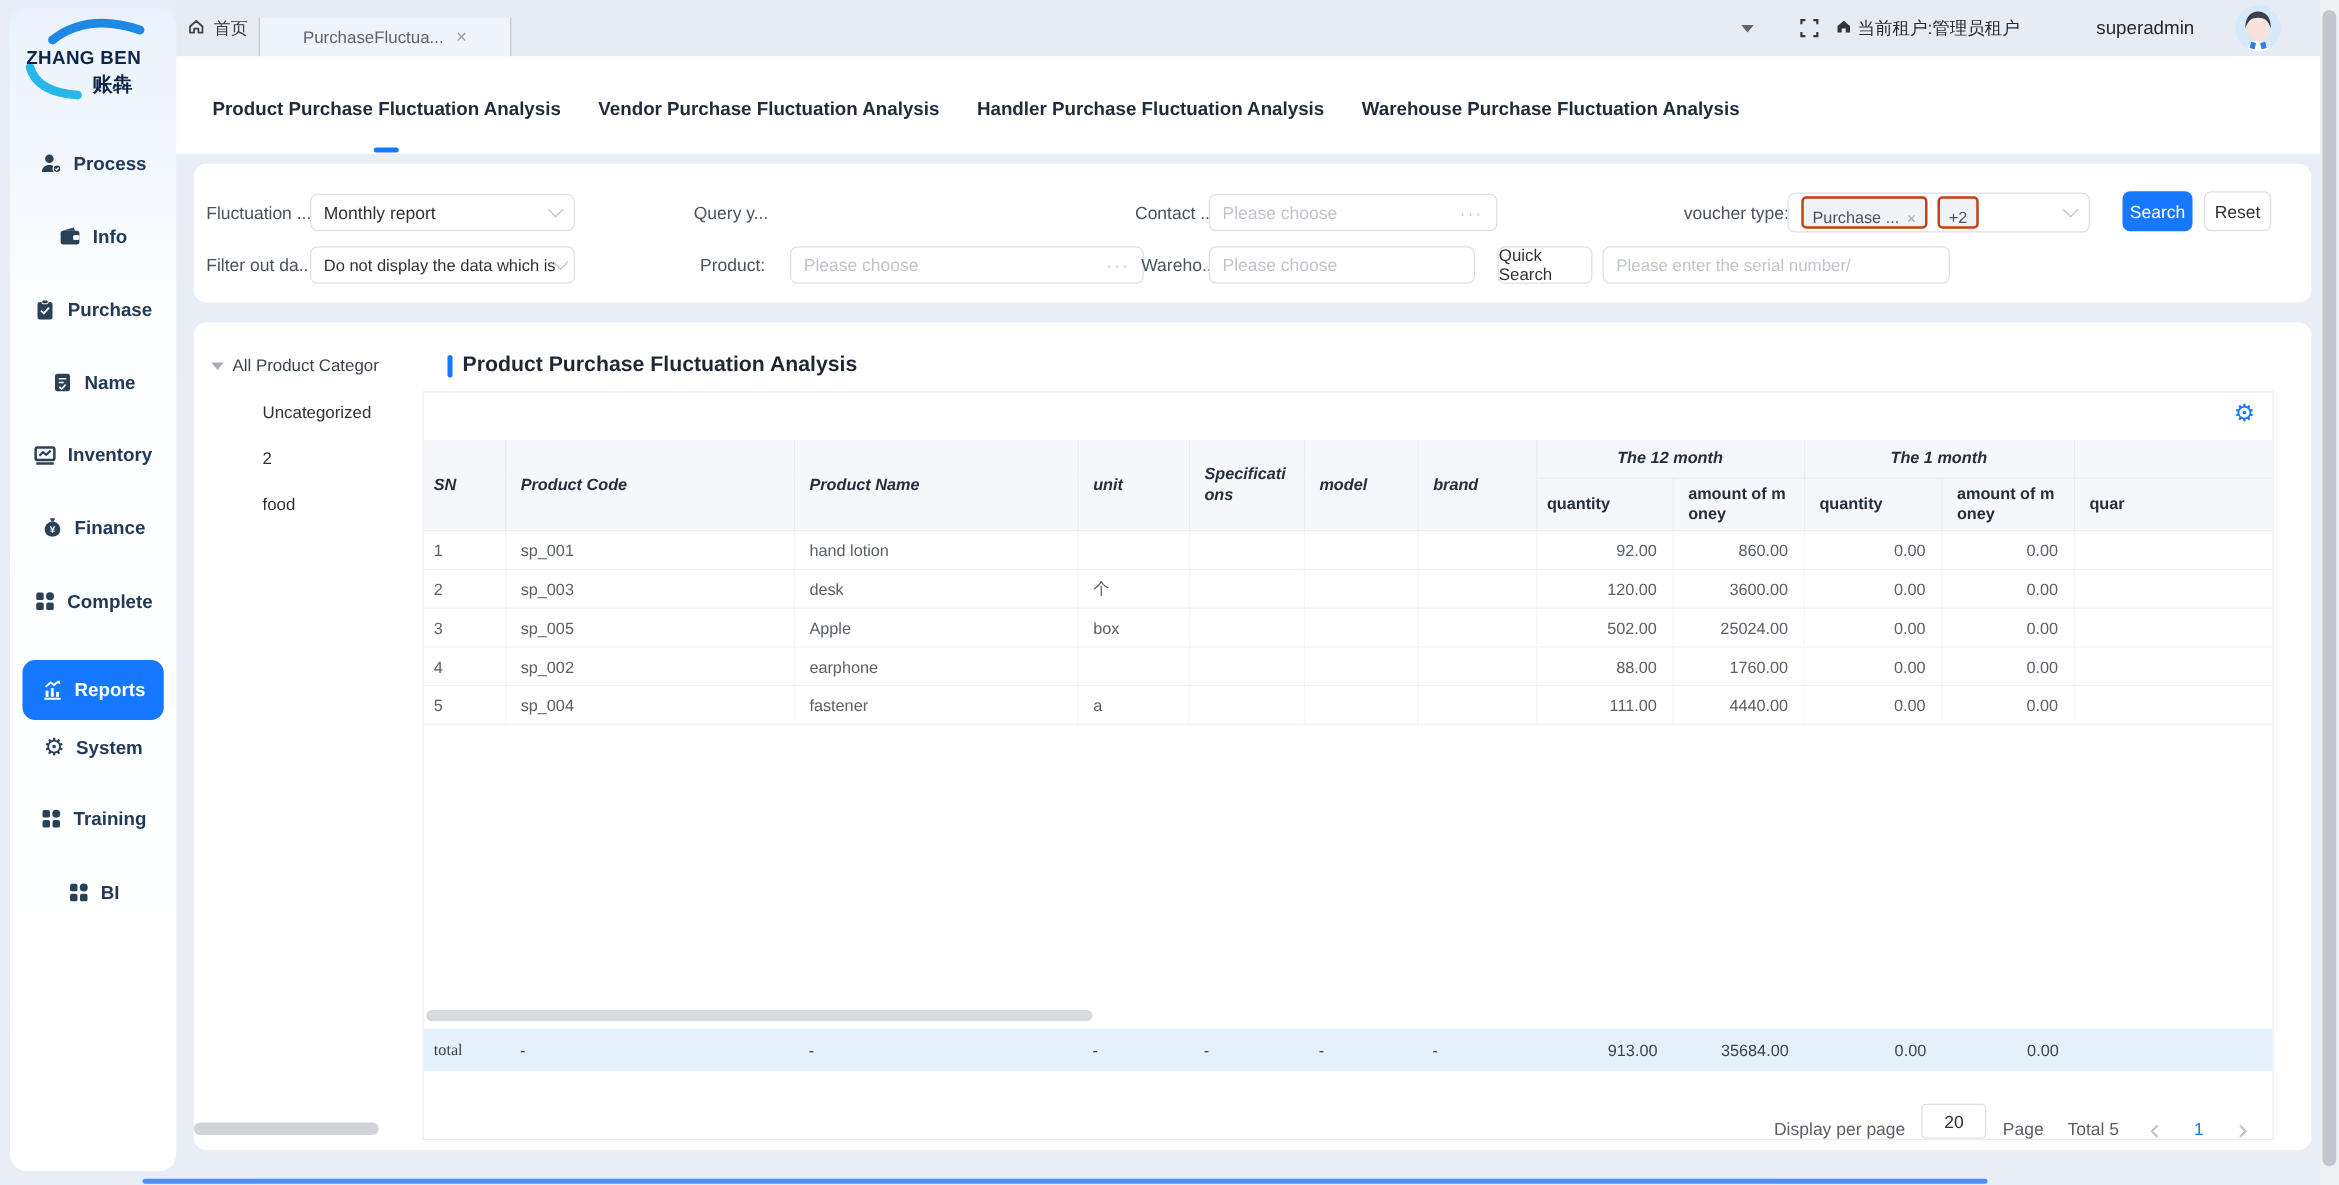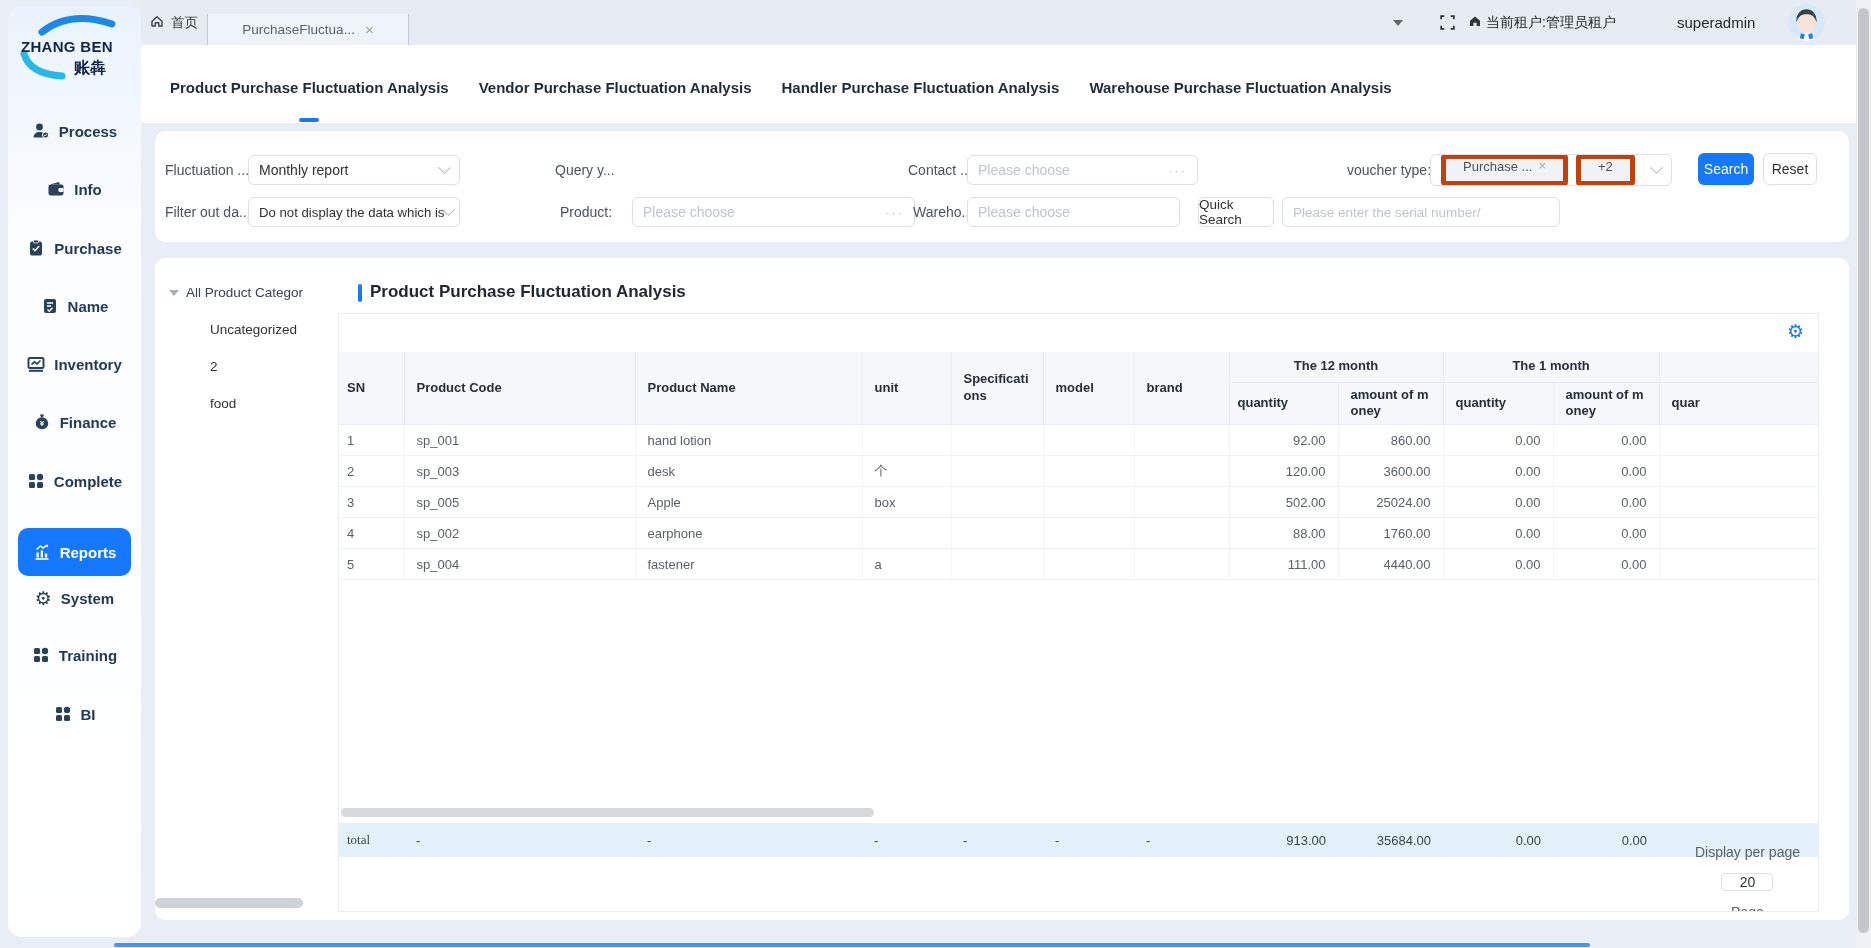--- a/index.html
+++ b/index.html
@@ -47,22 +47,22 @@
   #filter-card{position:absolute;left:155px;top:131px;width:1694px;height:111px;background:#fff;border-radius:10px;}
   .flabel{position:absolute;height:30px;line-height:30px;font-size:14px;color:#4a5260;white-space:nowrap;}
   .field{position:absolute;height:30px;border:1px solid #dcdfe6;border-radius:6px;background:#fff;
          box-sizing:border-box;display:flex;align-items:center;padding:0 10px;font-size:14px;
          color:#303133;cursor:pointer;white-space:nowrap;overflow:hidden;}
   .ph{color:#c0c4cc;}
   .chev{width:8px;height:8px;border-right:1.6px solid #b8bdc7;border-bottom:1.6px solid #b8bdc7;
         transform:rotate(45deg) translate(-2px,-2px);margin-left:auto;flex:none;}
   .dots{margin-left:auto;color:#b8bdc7;font-size:13px;letter-spacing:2px;flex:none;}
   .cal{margin-left:auto;flex:none;display:flex;}
-  .tag{background:#f0f2f5;border:5px solid #c2410c;border-radius:4px;height:22px;display:flex;
-       align-items:flex-start;gap:6px;padding:0 17px;font-size:13px;color:#4a5260;flex:none;}
+  .tag{background:#f0f2f5;border:2px solid #c2410c;border-radius:4px;height:22px;display:flex;
+       align-items:flex-end;gap:6px;padding:0 7px;font-size:13px;color:#4a5260;flex:none;}
   .tag-x{color:#a8abb2;font-size:13px;line-height:1;cursor:pointer;}
   .btn-primary{position:absolute;background:#1677ff;color:#fff;border-radius:6px;display:flex;
                align-items:center;justify-content:center;font-size:14px;cursor:pointer;}
   .btn-plain{position:absolute;background:#fff;border:1px solid #dcdfe6;color:#303133;border-radius:6px;
              display:flex;align-items:center;justify-content:center;font-size:14px;box-sizing:border-box;cursor:pointer;}
 
   
   #content-card{position:absolute;left:155px;top:258px;width:1694px;height:662px;background:#fff;border-radius:10px;}
   .tree-root{position:absolute;left:14px;top:27px;display:flex;align-items:center;gap:7px;
              font-size:13.5px;color:#3a4350;cursor:pointer;}
@@ -77,33 +77,33 @@
   .toolbar{position:relative;height:38px;}
   .gear{position:absolute;right:14px;top:8px;font-size:19px;line-height:1;color:#1677ff;cursor:pointer;
         font-family:"DejaVu Sans",sans-serif;}
   table{border-collapse:collapse;table-layout:fixed;width:1479px;font-size:13px;}
   thead th{background:#f5f7fa;color:#272e3b;font-weight:700;border:1px solid #e9edf3;text-align:left;
            padding:4px 8px 4px 12px;word-break:break-all;line-height:1.3;box-sizing:border-box;}
   thead th.grp{text-align:center;height:30px;padding:4px;}
   thead th.sub{height:37px;}
   thead th:first-child{border-left:none;padding-left:8px;}
   thead th:last-child{border-right:none;}
-  thead tr:first-child th{border-top:none;}
+  thead tr:first-child th{border-top:none;font-style:italic;}
   tbody td{border-bottom:1px solid #eef1f6;border-right:1px solid #f3f5f9;color:#5b6068;height:31px;
            padding:0 12px;white-space:nowrap;overflow:hidden;box-sizing:border-box;}
   tbody td:first-child{padding-left:8px;}
   tbody td:last-child{border-right:none;}
   td.num,.tnum{text-align:right;}
   .inner-scroll{position:absolute;left:2px;top:494px;width:533px;height:9px;background:#d7d9dd;
                 border-radius:5px;cursor:pointer;}
   .total-row{position:absolute;left:0;top:509px;width:1479px;height:34px;background:#e4f1fb;display:flex;
              align-items:center;font-size:13px;color:#3c434e;}
   .total-row span{box-sizing:border-box;padding:0 12px;flex:none;white-space:nowrap;}
-  .pagination{position:absolute;right:18px;top:530px;height:46px;display:flex;align-items:center;gap:13px;
-              font-size:14px;color:#5b6068;flex-direction:column;}
+  .pagination{position:absolute;right:18px;top:551px;height:46px;display:flex;align-items:flex-end;gap:13px;
+              font-size:14px;color:#5b6068;}
   .pg-size{width:52px;height:28px;border:1px solid #dcdfe6;border-radius:4px;display:flex;align-items:center;
            justify-content:center;color:#303133;box-sizing:border-box;cursor:text;}
   .pg-chev{display:flex;cursor:pointer;}
   .pg-cur{color:#1677ff;cursor:pointer;}
 
   
   .vscroll-track{position:absolute;left:1856px;top:0;width:15px;height:948px;background:#eef0f4;}
   .vscroll-thumb{position:absolute;left:1858px;top:8px;width:11px;height:925px;background:#c3c7cd;border-radius:6px;cursor:pointer;}
   .bottom-scroll{position:absolute;left:155px;top:898px;width:148px;height:10px;background:#cfd3d8;border-radius:5px;cursor:pointer;}
   .bottom-blue{position:absolute;left:114px;top:943px;width:1476px;height:4px;background:#4a90f7;border-radius:2px;cursor:pointer;}

